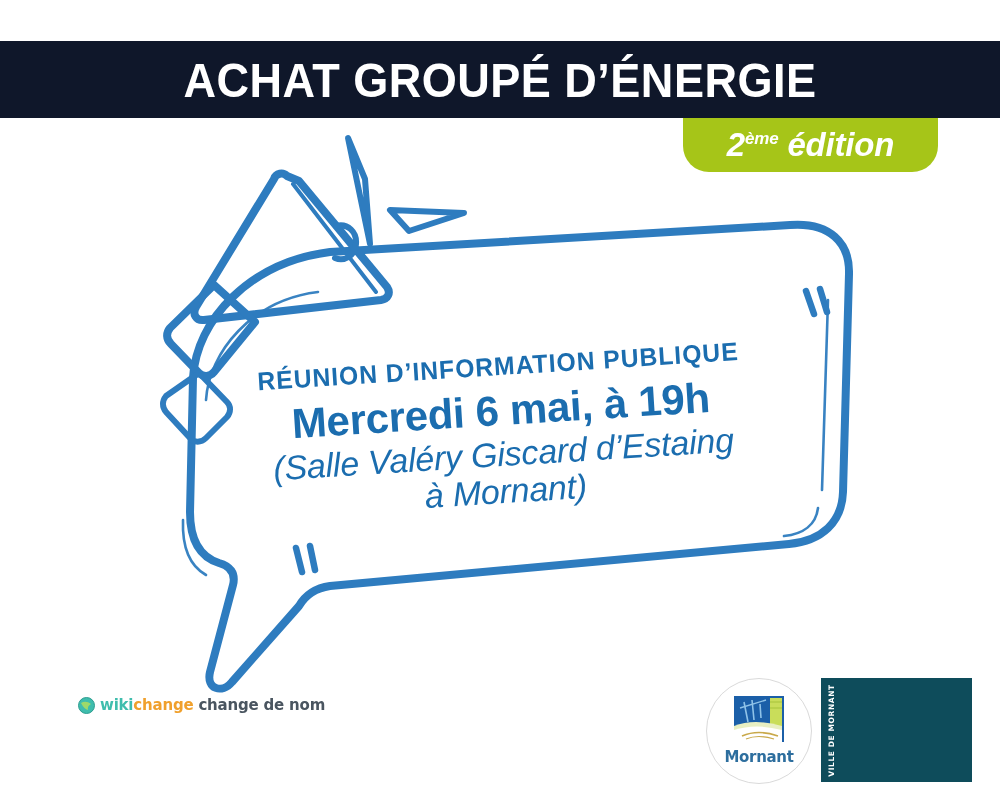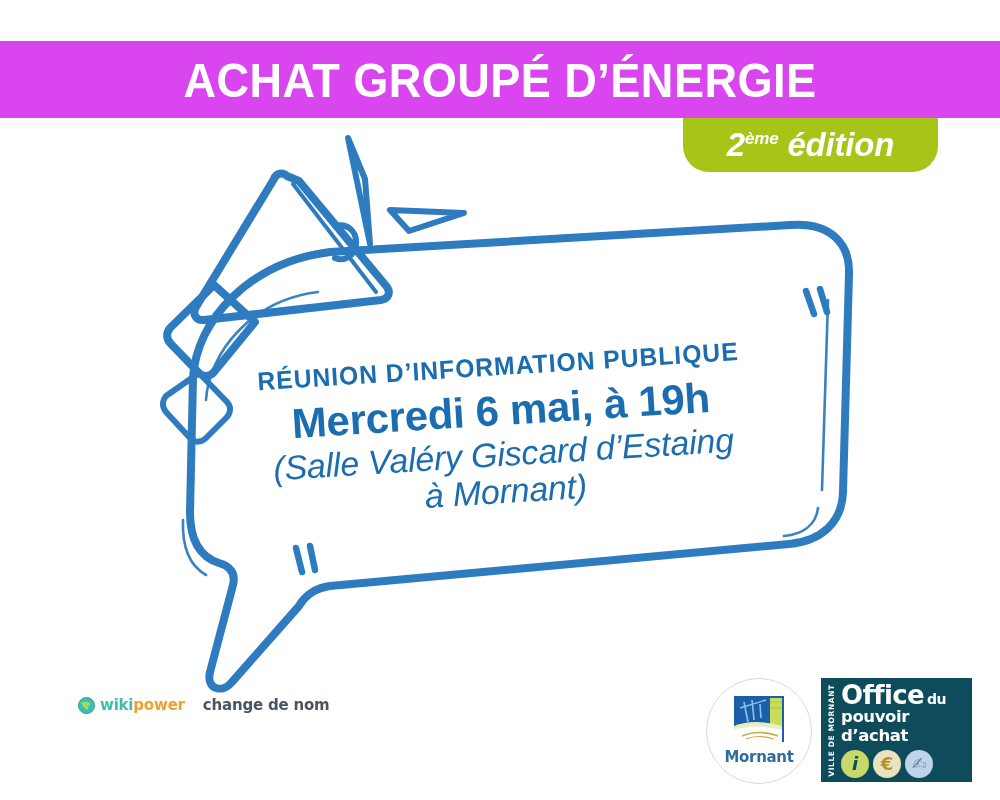--- a/index.html
+++ b/index.html
@@ -15,21 +15,21 @@
     font-family: "Liberation Sans", sans-serif;
   }
 
   
   .banner {
     position: absolute;
     left: 0;
     top: 41px;
     width: 1000px;
     height: 77px;
-    background: #d946ef;
+    background: #0f172a;
     display: flex;
     align-items: center;
     justify-content: center;
   }
   .banner-title {
     color: #ffffff;
     font-family: "Liberation Sans", sans-serif;
     font-weight: bold;
     font-size: 49px;
     letter-spacing: 0.5px;
@@ -135,21 +135,21 @@
     display: flex;
     align-items: center;
     font-size: 15px;
     font-weight: bold;
     letter-spacing: -0.2px;
     font-family: "DejaVu Sans", sans-serif;
   }
   .tag-globe { margin-right: 5px; display:block; }
   .tag-wiki { color: #3FBDAD; }
   .tag-power { color: #F0A02C; }
-  .tag-rest { color: #4A5560; margin-left: 18px; }
+  .tag-rest { color: #4A5560; margin-left: 5px; }
 
   
   .mornant {
     position: absolute;
     left: 706px;
     top: 678px;
     width: 104px;
     height: 104px;
     border-radius: 50%;
     background: #ffffff;
@@ -343,21 +343,21 @@
 </div>
 
 <div class="ecodigo">
   <div class="ecodigo-tag">
     <svg class="tag-globe" width="17" height="17" viewBox="0 0 17 17">
       <circle cx="8.5" cy="8.5" r="8" fill="#3FBDAD"></circle>
       <path d="M3 6 Q8 3 13 7 Q9 9 10 13 Q6 12 3 6 Z" fill="#9ED96A"></path>
       <circle cx="8.5" cy="8.5" r="8" fill="none" stroke="#2E9D90" stroke-width="1"></circle>
     </svg>
     <span class="tag-wiki">wiki</span>
-      <span class="tag-power">power</span>
+      <span class="tag-power">change</span>
     <span class="tag-rest">change de nom</span>
   </div>
 </div>
 
 <div class="mornant">
   <svg width="54" height="50" viewBox="0 0 54 50">
     <rect x="2" y="0" width="50" height="46" fill="#1B5FA8"></rect>
     <path d="M38 2 L50 2 L50 32 L38 32 Z" fill="#C9DD5A"></path>
     <path d="M2 30 Q22 22 50 30 L50 46 L2 46 Z" fill="#E8EFC2"></path>
     <path d="M2 34 Q24 27 50 34 L50 46 L2 46 Z" fill="#ffffff"></path>
@@ -367,22 +367,13 @@
     <path d="M8 12 L34 4" stroke="#8FC3E8" stroke-width="1.4" fill="none"></path>
     <path d="M38 6 L50 6 M38 12 L50 12" stroke="#A8C43A" stroke-width="1.2" fill="none"></path>
   </svg>
   <div class="mornant-label">Mornant</div>
 </div>
 
 <div class="office">
   <div class="office-vert">
     <span>VILLE DE MORNANT</span>
   </div>
-  <div class="office-main">
-    <div class="office-line1"><span>Office</span><span class="du">du</span></div>
-    <div class="office-line2">pouvoir d’achat</div>
-    <div class="office-icons">
-      <div class="oi oi-info">i</div>
-      <div class="oi oi-euro">€</div>
-      <div class="oi oi-hand">✍</div>
-    </div>
-  </div>
 </div>
 
 </body></html>

